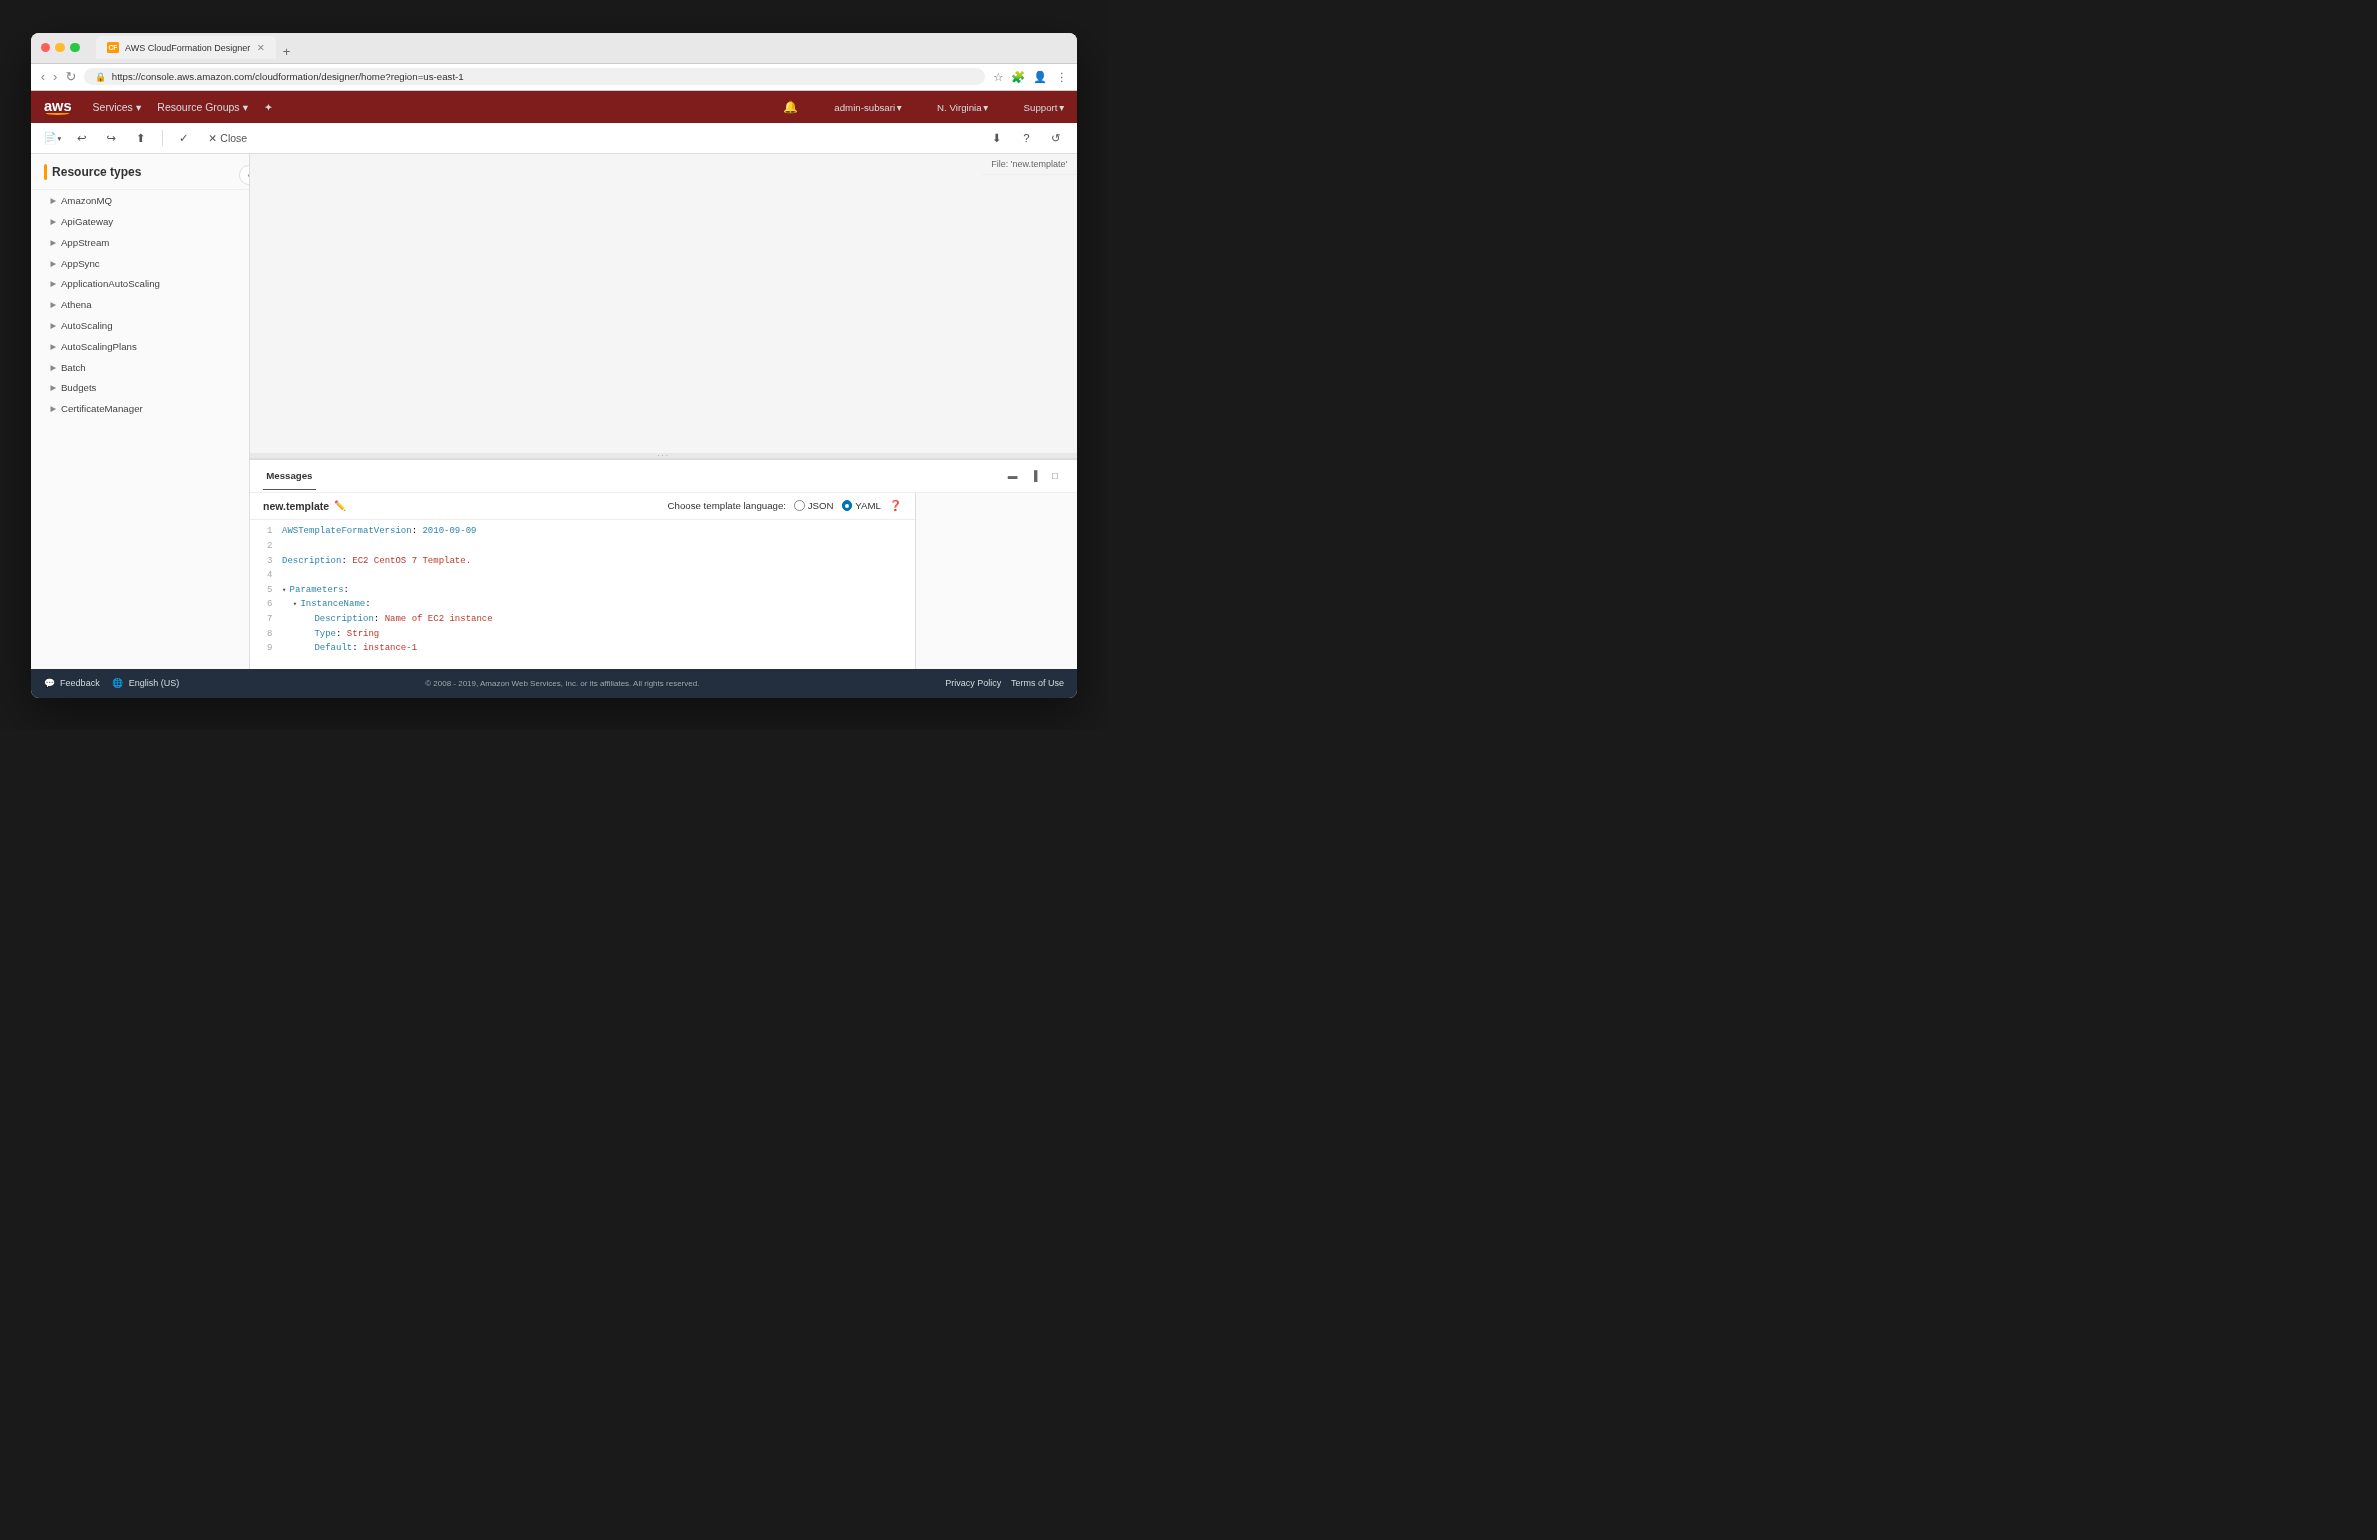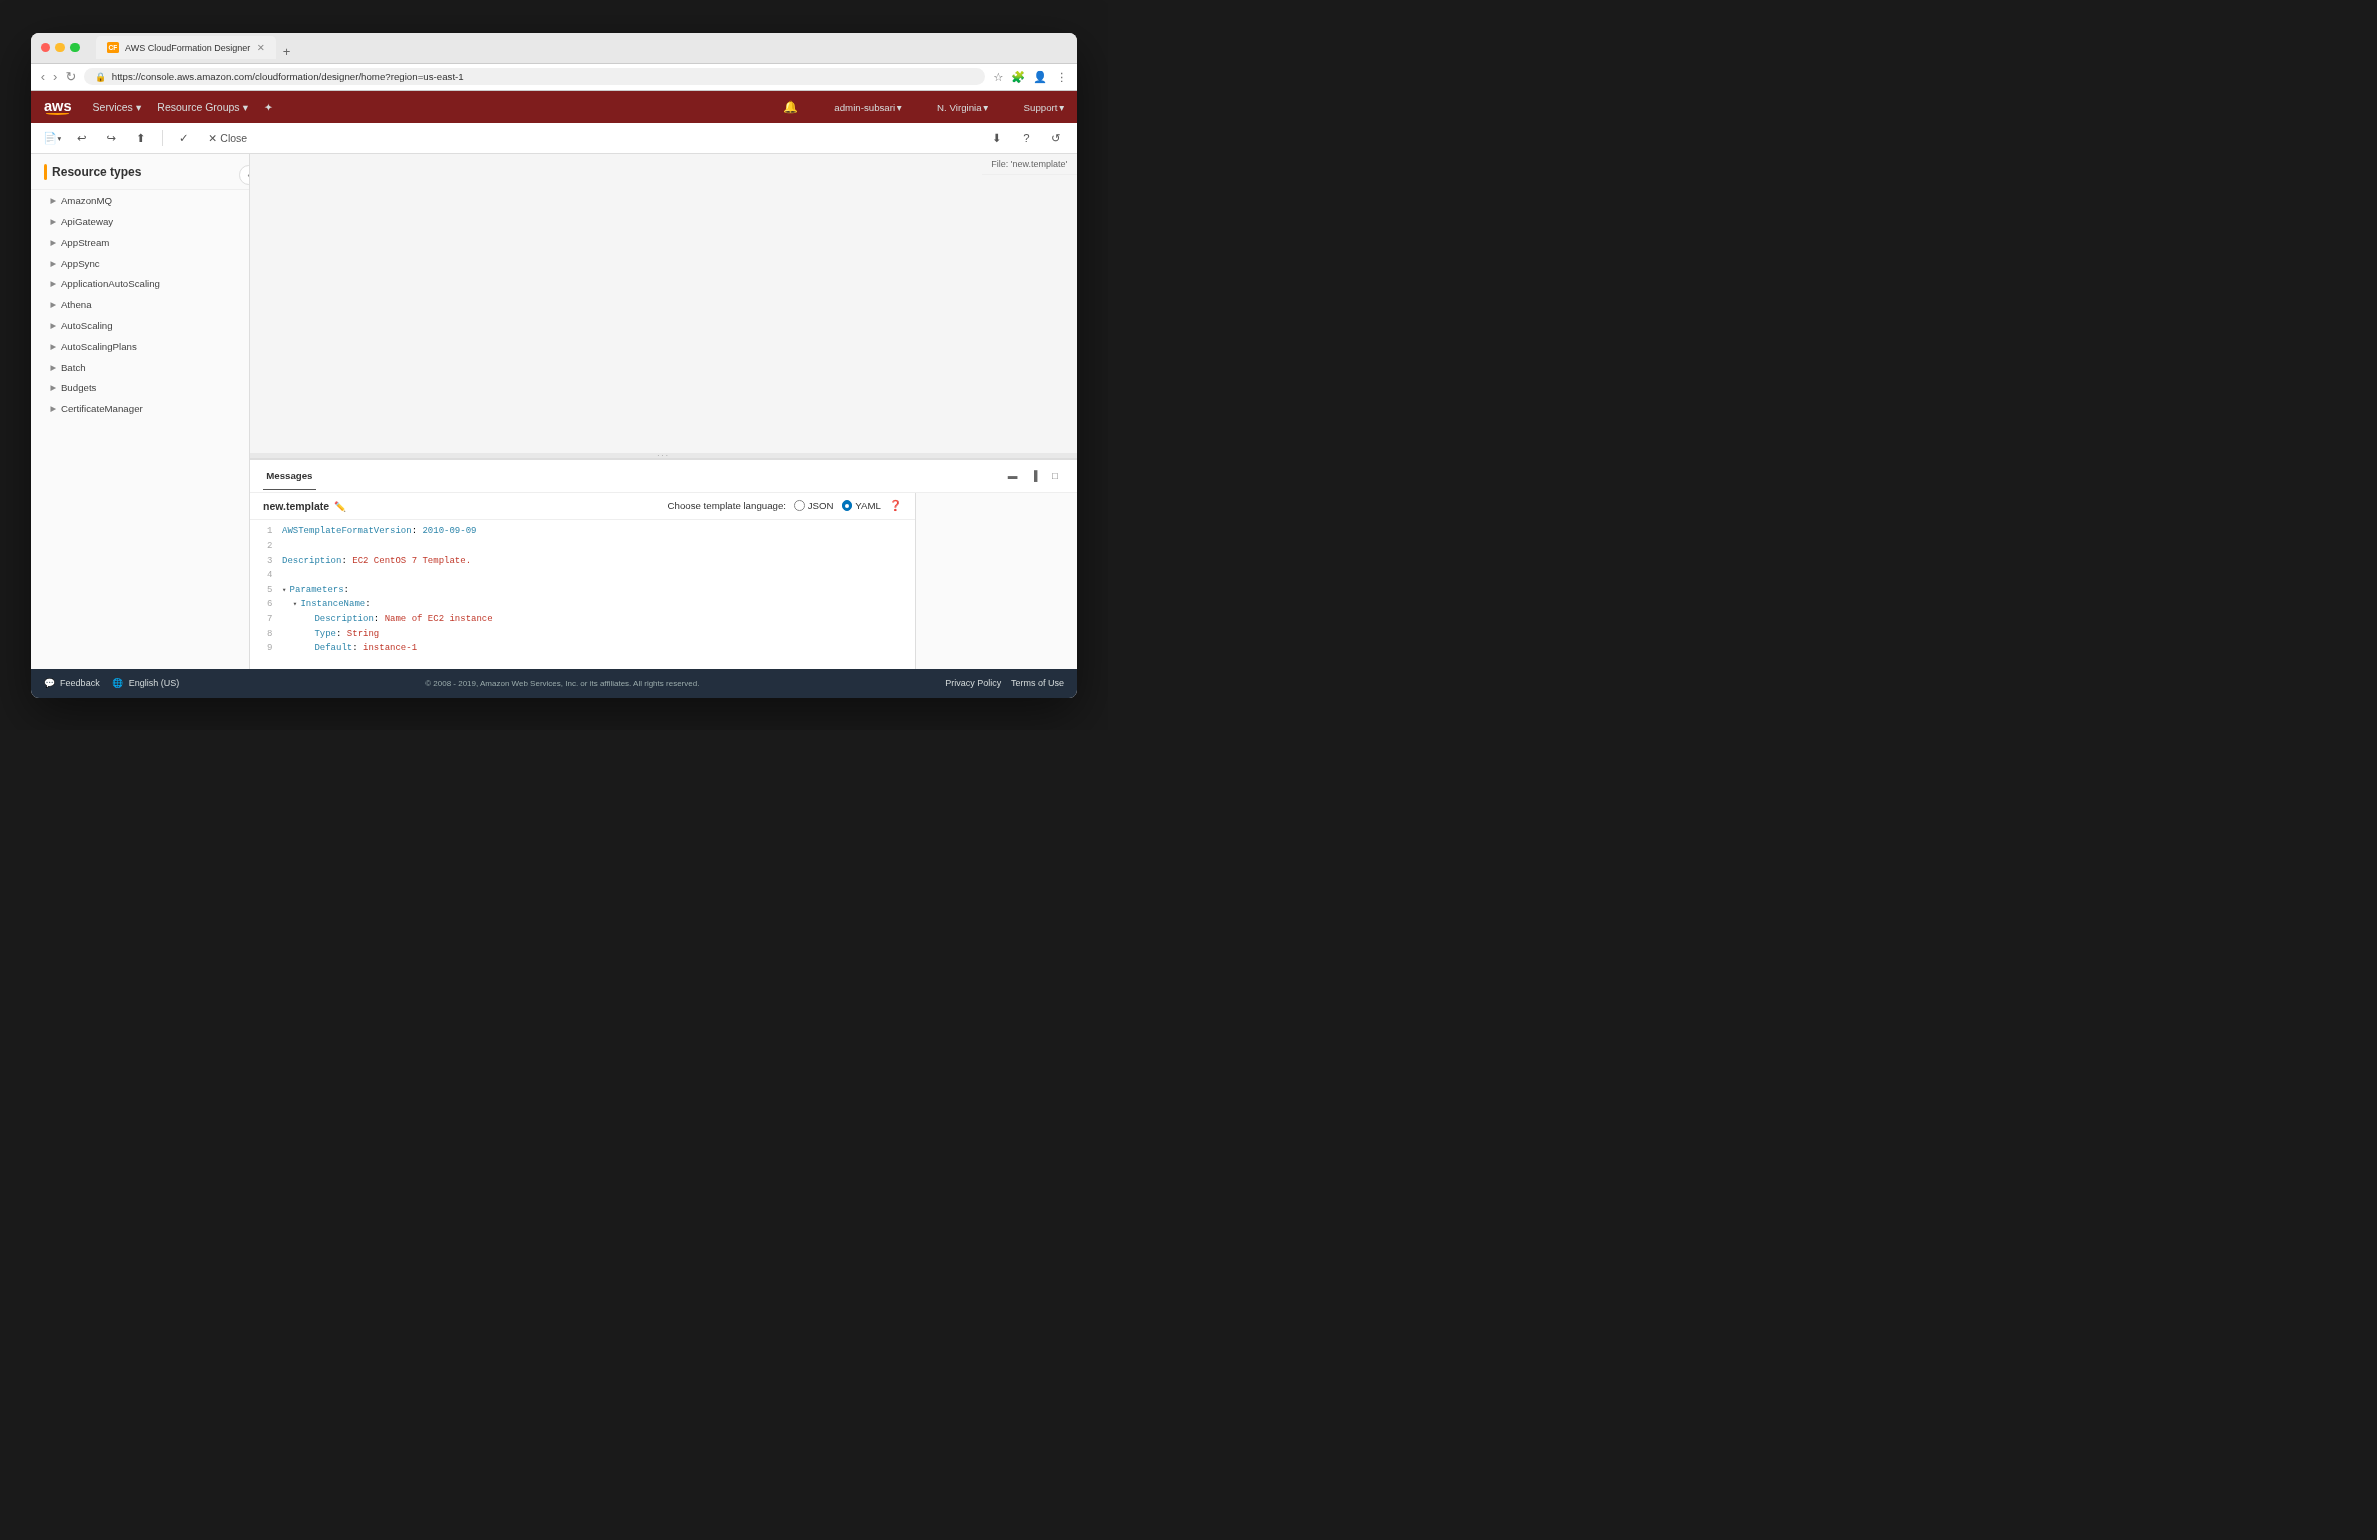--- a/index.html
+++ b/index.html
@@ -370,21 +370,21 @@
       overflow: hidden;
     }
     .editor-main {
       flex: 1;
       background: #fff;
       display: flex;
       flex-direction: column;
     }
     .editor-topbar {
       display: flex;
-      align-items: flex-end;
+      align-items: center;
       padding: 6.5px 13px;
       border-bottom: 0.8px solid #eee;
       gap: 9.7px;
     }
     .template-name {
       font-size: 10.5px;
       font-weight: 600;
       color: #333;
       display: flex;
       align-items: center;

